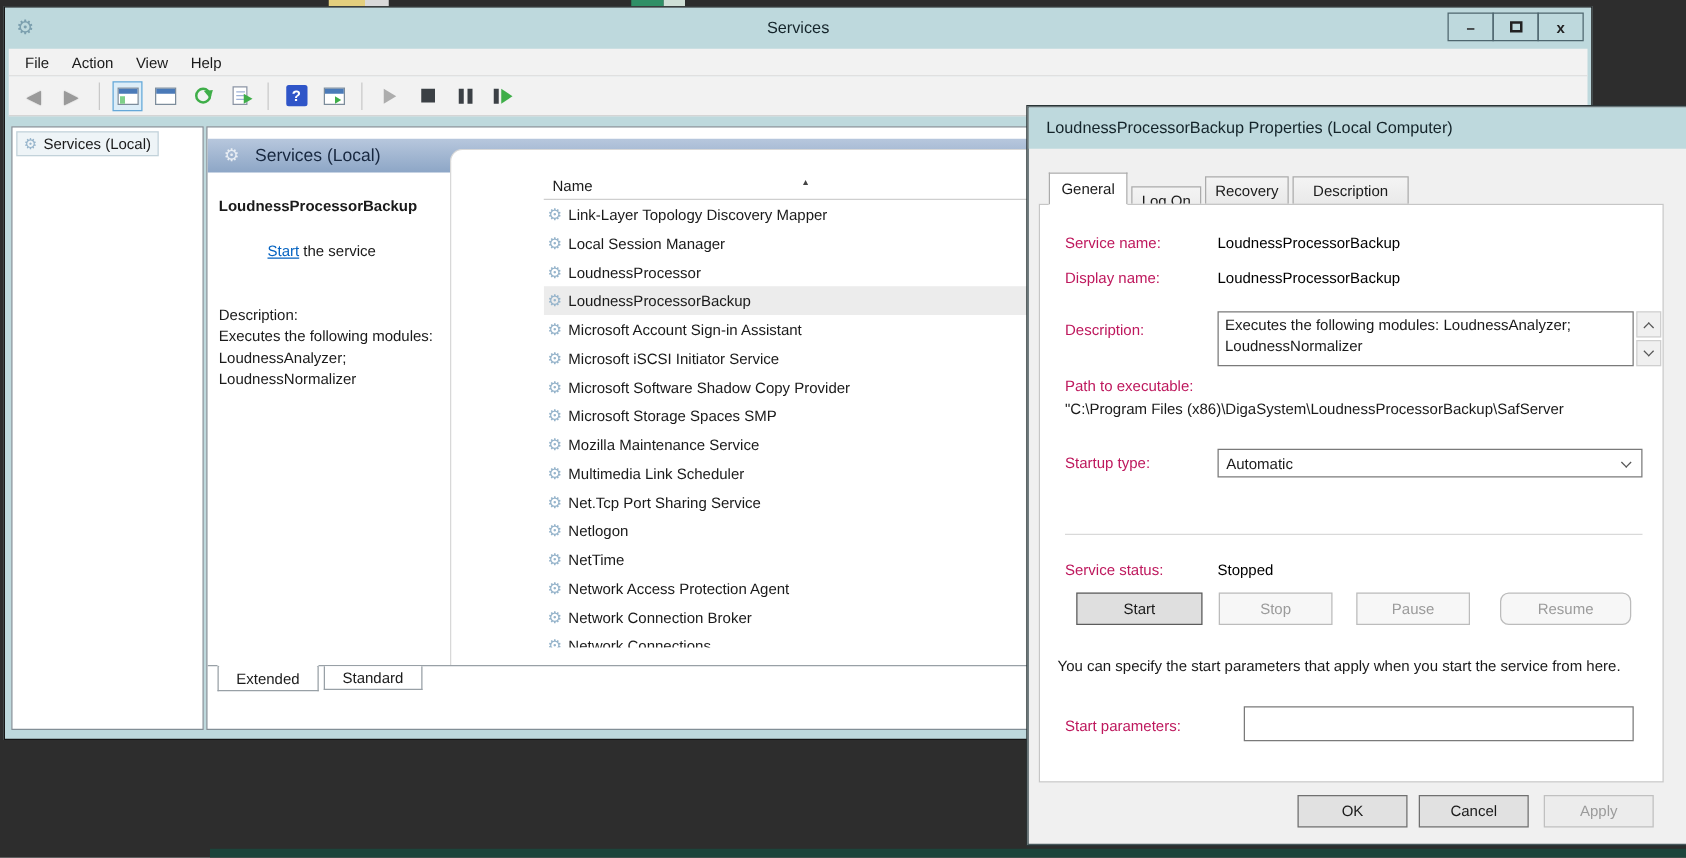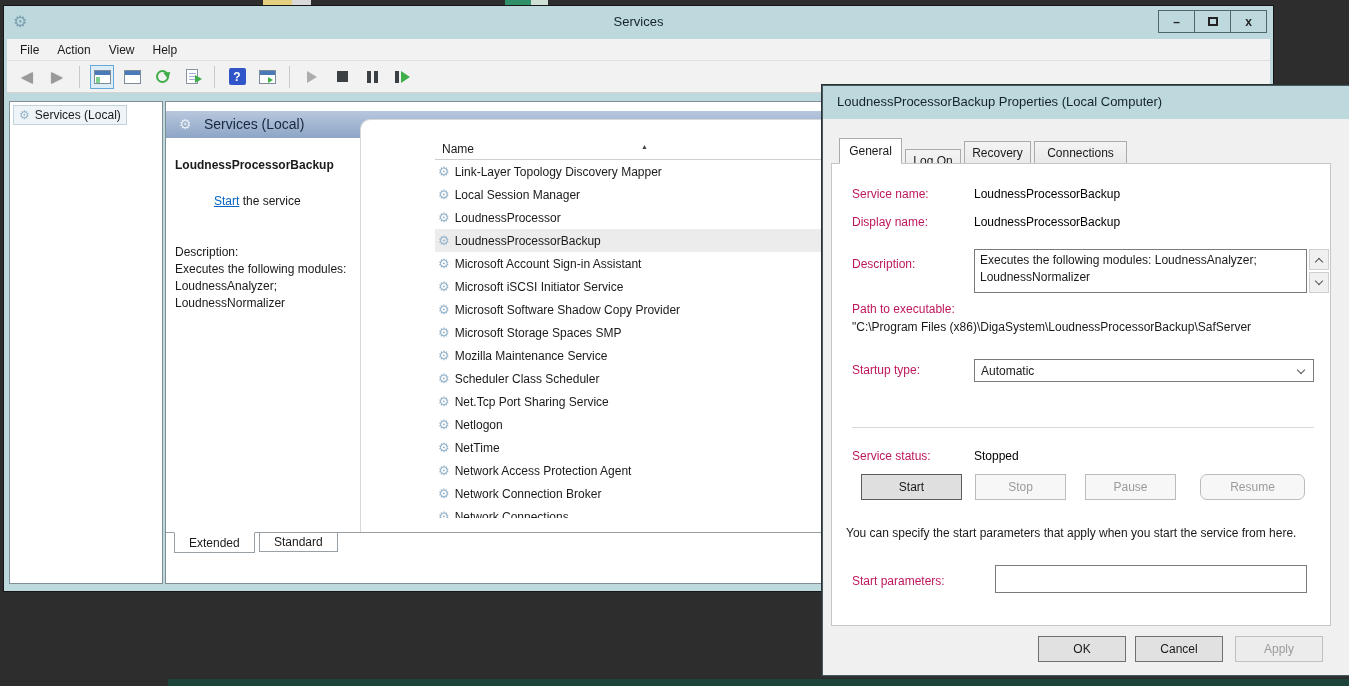--- a/index.html
+++ b/index.html
@@ -271,21 +271,21 @@
     <span class="svc-label">Microsoft Storage Spaces SMP</span>
   </div>
 
   <div class="svc-row">
     <span class="gear">⚙</span>
     <span class="svc-label">Mozilla Maintenance Service</span>
   </div>
 
   <div class="svc-row">
     <span class="gear">⚙</span>
-    <span class="svc-label">Scheduler Class Scheduler</span>
+    <span class="svc-label">Multimedia Link Scheduler</span>
   </div>
 
   <div class="svc-row">
     <span class="gear">⚙</span>
     <span class="svc-label">Net.Tcp Port Sharing Service</span>
   </div>
 
   <div class="svc-row">
     <span class="gear">⚙</span>
     <span class="svc-label">Netlogon</span>
@@ -321,21 +321,21 @@
 
 <div id="dialog">
   <div id="dlg-titlebar">
     <span class="title">LoudnessProcessorBackup Properties (Local Computer)</span>
     <span id="dlg-close">x</span>
   </div>
 
   <span class="dtab active" style="left:16px;top:52px;width:63px;height:26px;">General</span>
   <span class="dtab" style="left:82px;top:63px;width:56px;height:23px;">Log On</span>
   <span class="dtab" style="left:141px;top:55px;width:67px;height:23px;">Recovery</span>
-  <span class="dtab" style="left:211px;top:55px;width:93px;height:23px;">Connections</span>
+  <span class="dtab" style="left:211px;top:55px;width:93px;height:23px;">Description</span>
 
   <div id="page">
     <span class="lbl" style="left:20px;top:23px;">Service name:</span>
     <span class="val" style="left:142px;top:23px;">LoudnessProcessorBackup</span>
 
     <span class="lbl" style="left:20px;top:51px;">Display name:</span>
     <span class="val" style="left:142px;top:51px;">LoudnessProcessorBackup</span>
 
     <span class="lbl" style="left:20px;top:93px;">Description:</span>
     <div id="desc-box">Executes the following modules: LoudnessAnalyzer; LoudnessNormalizer</div>

